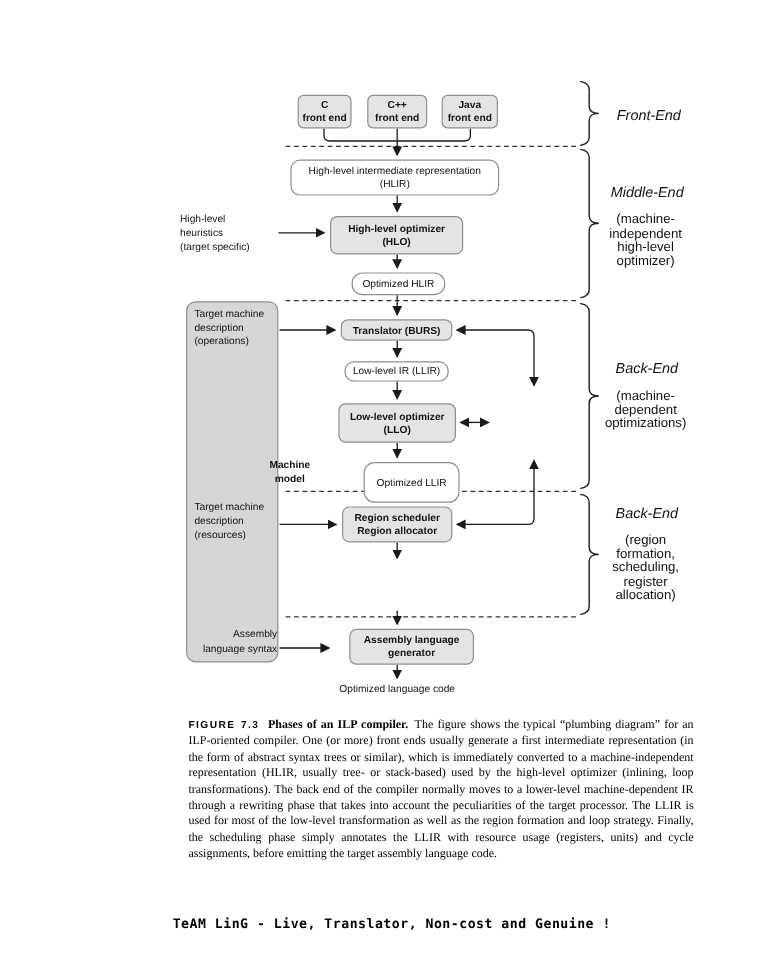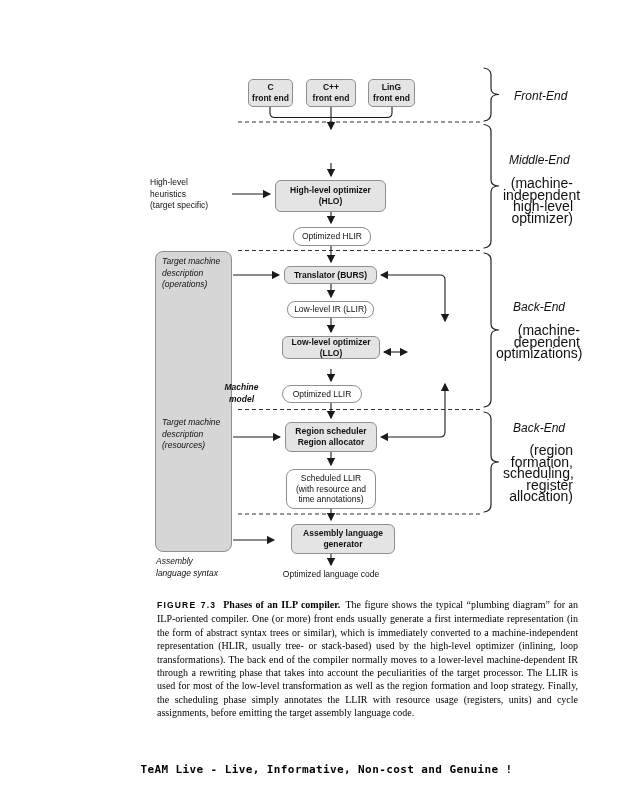--- a/index.html
+++ b/index.html
@@ -12,33 +12,33 @@
   .node{
     position:absolute;z-index:2;display:flex;align-items:center;justify-content:center;
     text-align:center;white-space:pre-line;font-size:8.5px;line-height:1.28;
     border:1px solid var(--border,#8f8f8f);box-sizing:border-box;color:#111;
   }
   .gbox{background:var(--box-fill,#e4e4e4);font-weight:bold;border-radius:6px;}
   .wbox{background:#ffffff;font-weight:normal;border-radius:8px;}
   .plain{border:none;background:transparent;}
   .panel{
     position:absolute;z-index:1;background:var(--panel-fill,#d6d6d6);
-    border:1px solid var(--border,#8f8f8f);border-radius:8px;box-sizing:border-box;font-style:italic;
+    border:1px solid var(--border,#8f8f8f);border-radius:8px;box-sizing:border-box;
   }
   .panel-label{
     position:absolute;font-size:8.5px;line-height:11.5px;white-space:pre-line;color:#111;
   }
   .side-label{
     position:absolute;z-index:2;font-size:8.5px;line-height:11.5px;white-space:pre-line;color:#111;
   }
   .stage-title{
     position:absolute;z-index:2;font-size:12px;font-style:italic;color:#111;
   }
   .stage-sub{
-    position:absolute;z-index:2;font-size:14px;line-height:11.5px;text-align:right;
+    position:absolute;z-index:2;font-size:11px;line-height:11.5px;text-align:center;
     white-space:pre-line;color:#111;
   }
   .caption{
     position:absolute;left:157px;top:588px;width:421px;z-index:2;
     font-family:"Liberation Serif",serif;font-size:10px;line-height:13.4px;
     text-align:justify;color:#000;
   }
   .figlabel{
     font-family:"Liberation Sans",sans-serif;font-weight:bold;font-size:8.5px;
     letter-spacing:1.2px;margin-right:7px;
@@ -104,48 +104,47 @@
 
   <div class="panel" style="left:155px;top:251px;width:77px;height:301px;">
     <div class="panel-label" style="left:6px;top:4px;">Target machine
 description
 (operations)</div>
     <div class="panel-label" style="left:0;top:130px;width:100%;text-align:center;font-weight:bold;padding-left:48px;">Machine
 model</div>
     <div class="panel-label" style="left:6px;top:165px;">Target machine
 description
 (resources)</div>
-    <div class="panel-label" style="left:0;top:271px;width:100%;text-align:left;margin-top:33px;">Assembly
+    <div class="panel-label" style="left:0;top:271px;width:100%;text-align:right;">Assembly
 language syntax</div>
   </div>
 
   <div class="side-label" style="left:150px;top:177px;">High-level
 heuristics
 (target specific)</div>
 
   <div class="node gbox" style="left:248px;top:79px;width:45px;height:28px;border-radius:5px;">C
 front end</div>
   <div class="node gbox" style="left:306px;top:79px;width:50px;height:28px;border-radius:5px;">C++
 front end</div>
-  <div class="node gbox" style="left:368px;top:79px;width:47px;height:28px;border-radius:5px;">LinG
+  <div class="node gbox" style="left:368px;top:79px;width:47px;height:28px;border-radius:5px;">Java
 front end</div>
 
+  <div class="node wbox" style="left:242px;top:133px;width:174px;height:30px;">High-level intermediate representation
+(HLIR)</div>
   <div class="node gbox" style="left:275px;top:180px;width:111px;height:32px;">High-level optimizer
 (HLO)</div>
   <div class="node wbox" style="left:293px;top:227px;width:78px;height:19px;border-radius:9px;">Optimized HLIR</div>
   <div class="node gbox" style="left:284px;top:266px;width:93px;height:18px;">Translator (BURS)</div>
   <div class="node wbox" style="left:287px;top:301px;width:87px;height:17px;">Low-level IR (LLIR)</div>
-  <div class="node gbox" style="left:282px;top:336px;width:98px;height:23px;">Low-level optimizer
+  <div class="node gbox" style="left:282px;top:336px;width:98px;height:33px;">Low-level optimizer
 (LLO)</div>
-  <div class="node wbox" style="left:282px;top:385px;width:80px;height:18px;border-radius:9px;">Optimized LLIR</div>
+  <div class="node wbox" style="left:303px;top:385px;width:80px;height:34px;border-radius:9px;">Optimized LLIR</div>
   <div class="node gbox" style="left:285px;top:422px;width:92px;height:30px;text-align:center;">Region scheduler
 Region allocator</div>
-  <div class="node wbox" style="left:286px;top:469px;width:90px;height:40px;">Scheduled LLIR
-(with resource and
-time annotations)</div>
   <div class="node gbox" style="left:279px;top:524px;width:104px;height:30px;margin-left:12px;">Assembly language
 generator</div>
   <div class="node plain" style="left:256px;top:568px;width:150px;height:12px;">Optimized language code</div>
 
   <div class="stage-title" style="left:514px;top:89px;">Front-End</div>
 
   <div class="stage-title" style="left:509px;top:153px;">Middle-End</div>
   <div class="stage-sub" style="left:503px;top:178px;width:70px;">(machine-
 independent
 high-level
@@ -158,15 +157,15 @@
 
   <div class="stage-title" style="left:513px;top:421px;">Back-End</div>
   <div class="stage-sub" style="left:503px;top:445px;width:70px;">(region
 formation,
 scheduling,
 register
 allocation)</div>
 
   <p class="caption"><span class="figlabel">FIGURE 7.3</span><span class="figtitle">Phases of an ILP compiler.</span> <span>The figure shows the typical “plumbing diagram” for an ILP-oriented compiler. One (or more) front ends usually generate a first intermediate representation (in the form of abstract syntax trees or similar), which is immediately converted to a machine-independent representation (HLIR, usually tree- or stack-based) used by the high-level optimizer (inlining, loop transformations). The back end of the compiler normally moves to a lower-level machine-dependent IR through a rewriting phase that takes into account the peculiarities of the target processor. The LLIR is used for most of the low-level transformation as well as the region formation and loop strategy. Finally, the scheduling phase simply annotates the LLIR with resource usage (registers, units) and cycle assignments, before emitting the target assembly language code.</span></p>
 
-  <div class="footer">TeAM Live - Live, Informative, Non-cost and Genuine !</div>
+  <div class="footer">TeAM LinG - Live, Translator, Non-cost and Genuine !</div>
 
 </div>
 
 </body></html>

